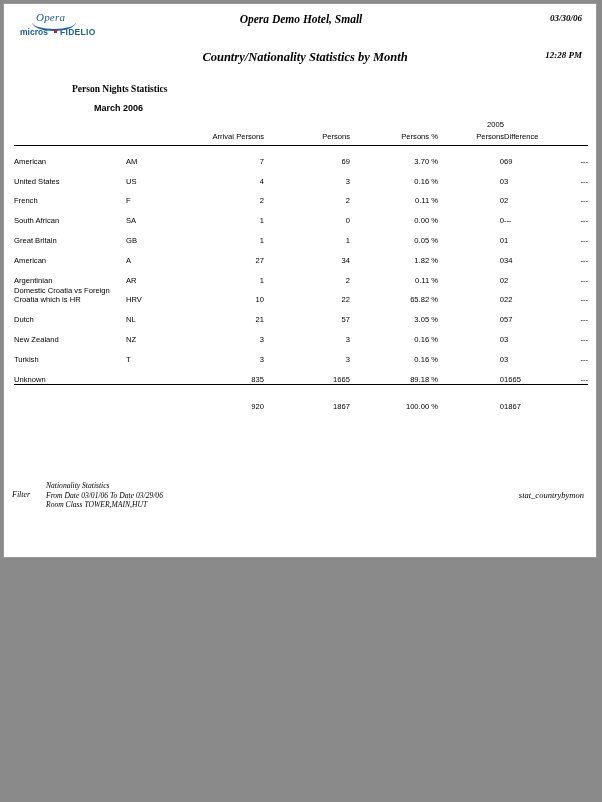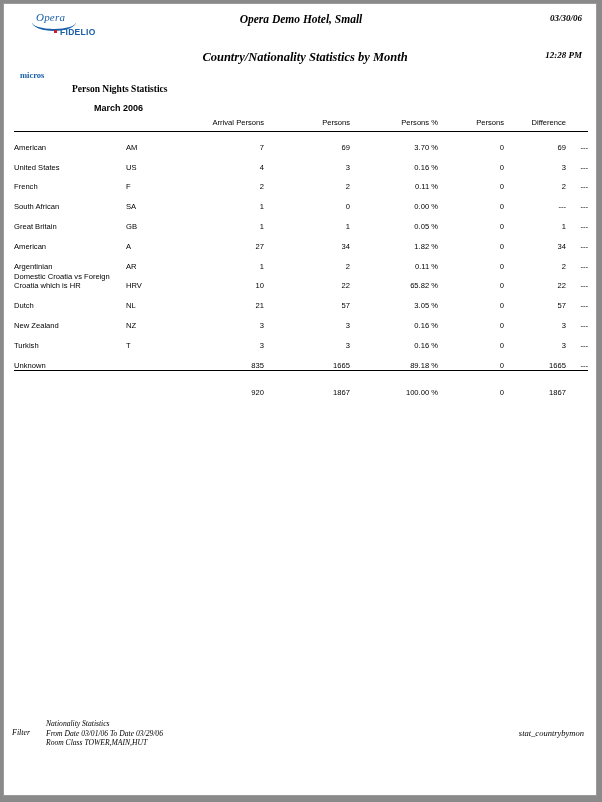--- a/index.html
+++ b/index.html
@@ -11,21 +11,21 @@
     height: 802px;
     background: #8a8a8a;
     font-family: "Liberation Sans", sans-serif;
     overflow: hidden;
   }
   .page {
     position: absolute;
     left: 3px;
     top: 3px;
     width: 594px;
-    height: 793px;
+    height: 555px;
     background: #ffffff;
     border: 1px solid #9a9a9a;
     box-sizing: border-box;
     overflow: hidden;
   }
 
   
   .logo {
     position: absolute;
     left: 10px;
@@ -52,22 +52,21 @@
     border-bottom: 2px solid #1b5fa8;
     border-radius: 0 0 40px 40px / 0 0 16px 16px;
   }
   .logo .micros {
     position: absolute;
     left: 6px;
     top: 17px;
     font-size: 8.5px;
     font-weight: bold;
     color: #1b5fa8;
-    font-family: Liberation Serif, serif;
-    margin-top: 43px;
+    font-family: Liberation Sans, sans-serif;
   }
   .logo .dotsq {
     position: absolute;
     left: 40px;
     top: 20px;
     width: 3px;
     height: 3px;
     background: #d11a2a;
   }
   .logo .fidelio {
@@ -173,21 +172,21 @@
   }
   tbody td {
     height: 19.8px;
   }
   .c-name  { width: 112px; text-align: left;  padding-left: 4px; }
   .c-code  { width: 46px;  text-align: left; }
   .c-arr   { width: 92px;  text-align: right; padding-right: 14px; }
   .c-pers  { width: 86px;  text-align: right; padding-right: 16px; }
   .c-pct   { width: 88px;  text-align: right; padding-right: 28px; }
   .c-prev  { width: 66px;  text-align: right; padding-right: 18px; }
-  .c-diff  { width: 62px;  text-align: right; padding-right: 12px; }
+  .c-diff  { width: 62px;  text-align: left; padding-right: 12px; }
   .c-dash  { width: 22px;  text-align: right; padding-right: 6px; }
 
   .two-line {
     line-height: 9.4px;
     padding-top: 2px;
     padding-bottom: 1px;
   }
   tbody tr.last-row td {
     border-bottom: 1px solid #000;
   }
@@ -254,20 +253,30 @@
   <div class="print-date">03/30/06</div>
   <div class="report-title">Country/Nationality Statistics by Month</div>
   <div class="print-time">12:28 PM</div>
 
   <div class="section-title">Person Nights Statistics</div>
   <div class="section-sub">March 2006</div>
 
   <div class="table-wrap">
     <table class="stats">
       <thead>
+        <tr class="hdr-row-top">
+          <th class="c-name"></th>
+          <th class="c-code"></th>
+          <th class="c-arr"></th>
+          <th class="c-pers"></th>
+          <th class="c-pct"></th>
+          <th class="c-prev">2005</th>
+          <th class="c-diff"></th>
+          <th class="c-dash"></th>
+        </tr>
         <tr class="hdr-row-bottom">
           <th class="c-name"></th>
           <th class="c-code"></th>
           <th class="c-arr">Arrival Persons</th>
           <th class="c-pers">Persons</th>
           <th class="c-pct">Persons %</th>
           <th class="c-prev">Persons</th>
           <th class="c-diff">Difference</th>
           <th class="c-dash"></th>
         </tr>

